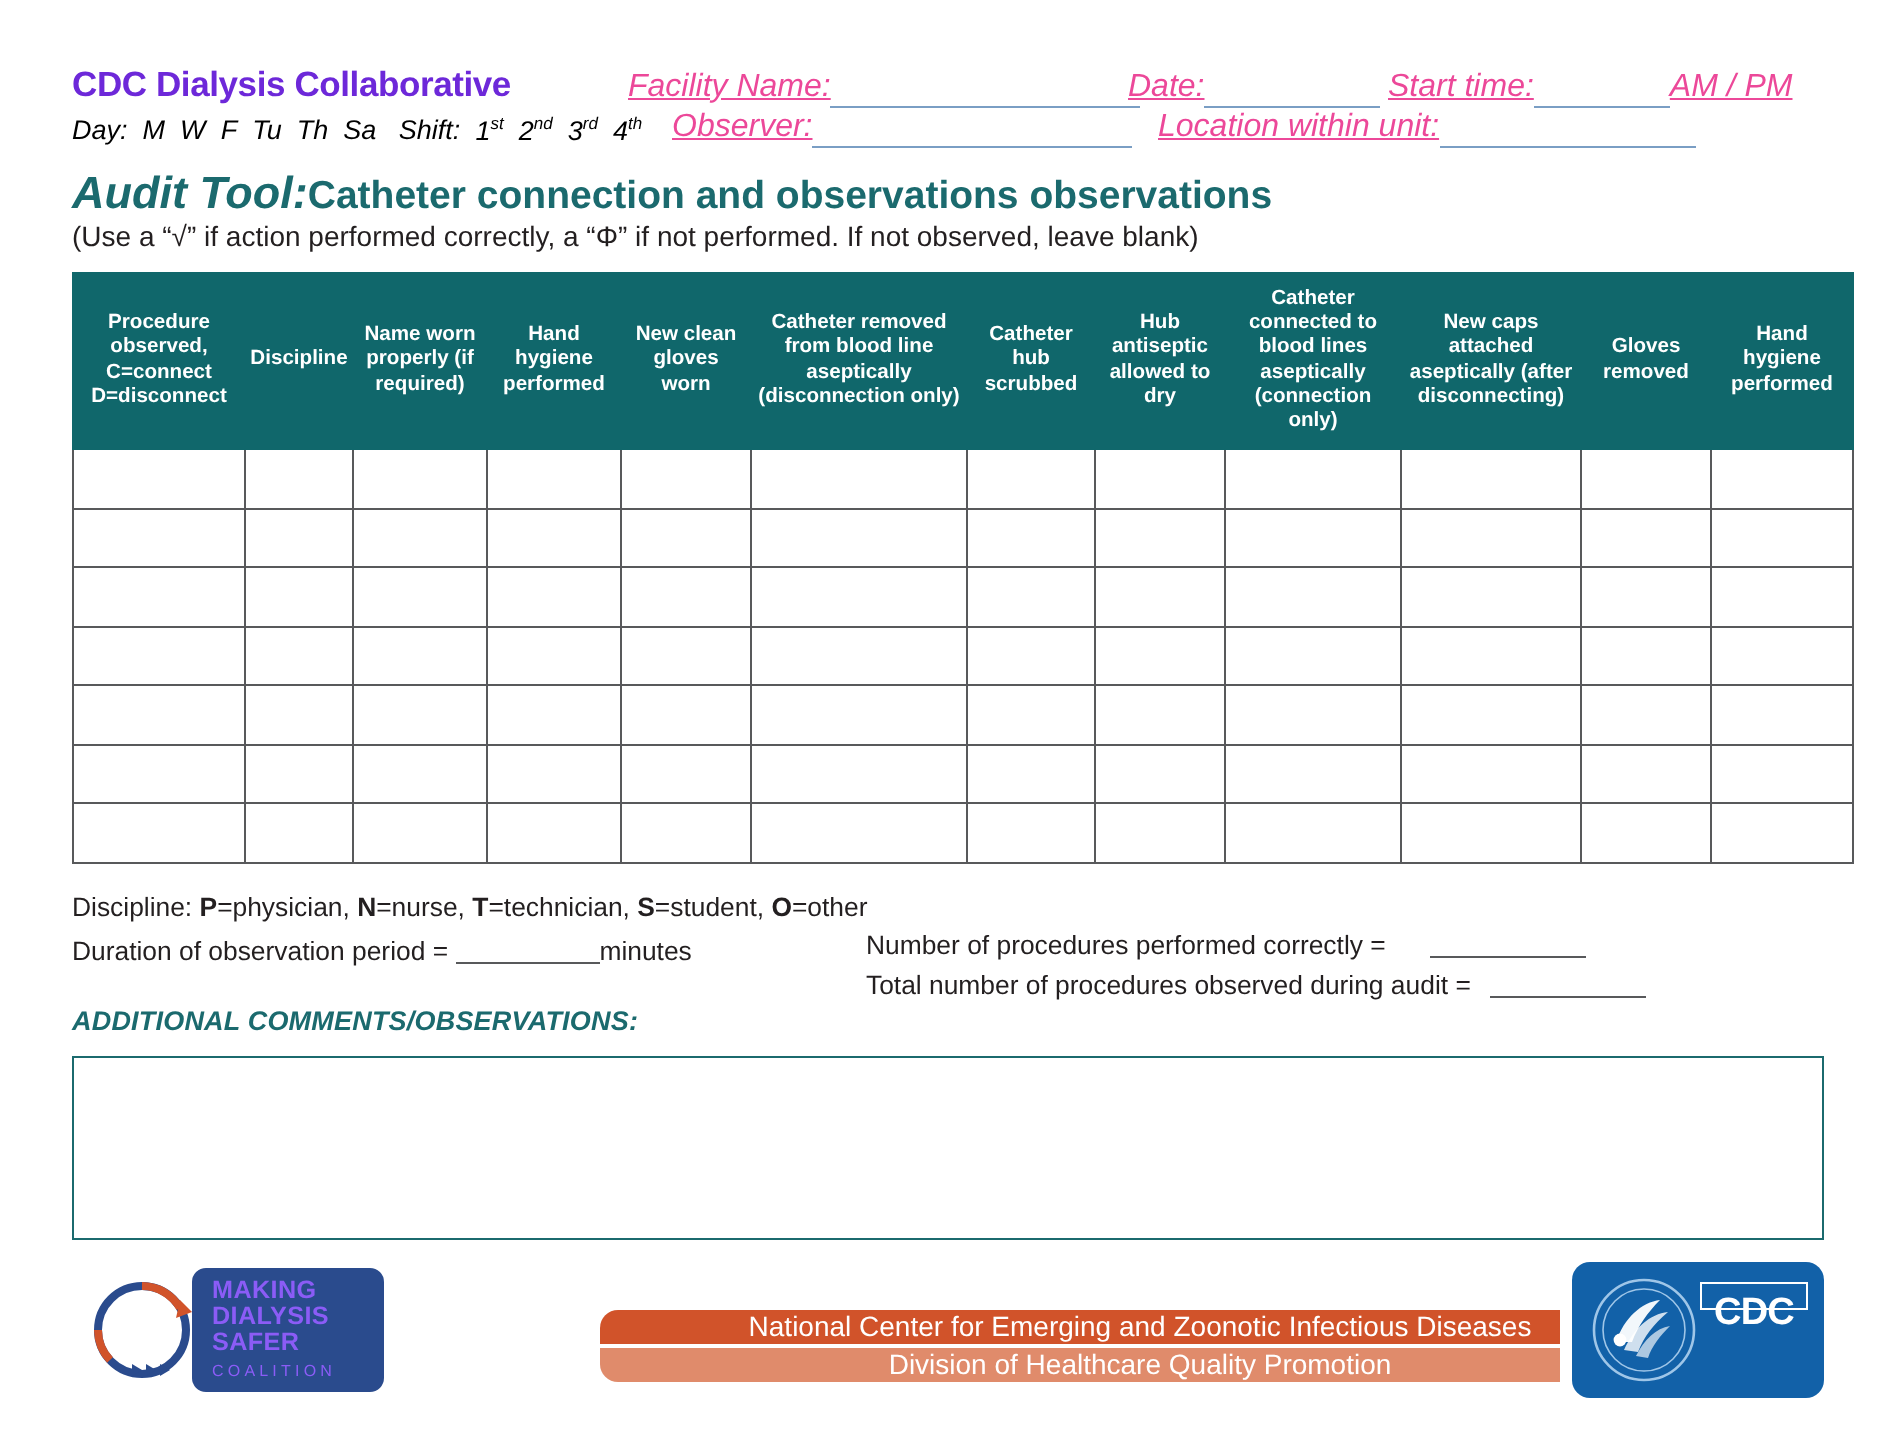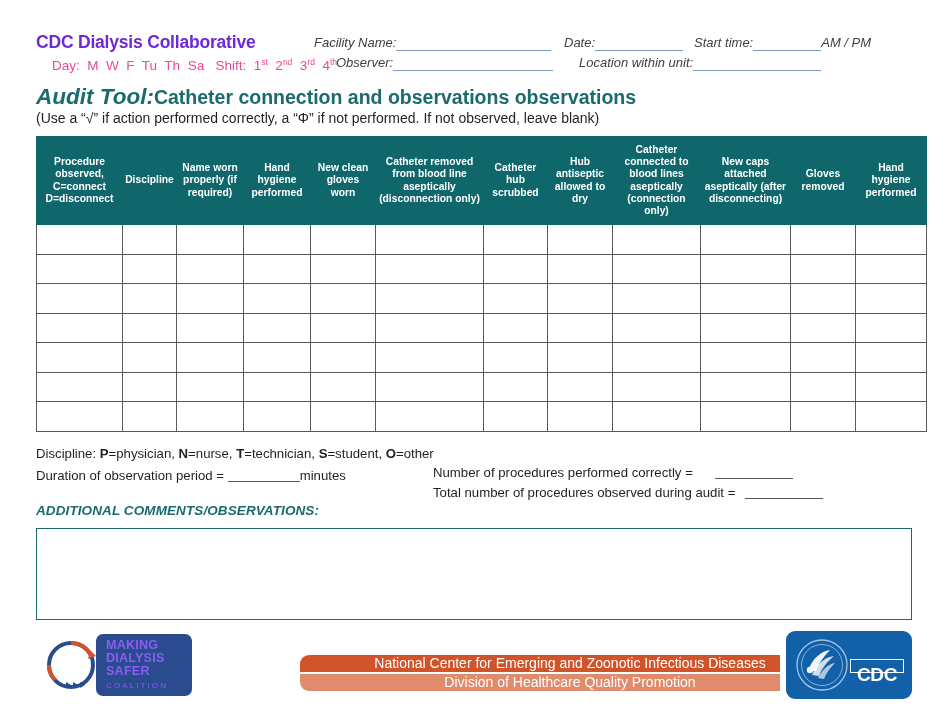--- a/index.html
+++ b/index.html
@@ -44,35 +44,37 @@
     position: absolute;
     left: 0; top: 0;
     font-size: 17.5px;
     font-weight: bold;
     color: #6d28d9;
     letter-spacing: -0.2px;
   }
   .fld {
     position: absolute;
     top: 3px;
-    font-size: 13px;
+    font-size: 16px;
     font-style: italic;
-    color: #404040;
-    white-space: nowrap;
+    color: #ec4899;
+    white-space: nowrap;
+    text-decoration: underline;
   }
   .fld .ul {
     display: inline-block;
     border-bottom: 1px solid #7a9ec4;
     vertical-align: baseline;
   }
   .daylabel {
     position: absolute;
-    left: 16px; top: 2px;
+    left: 0; top: 2px;
     font-size: 13.5px;
-    color: #ec4899;
+    font-style: italic;
+    color: #000000;
     white-space: nowrap;
   }
   .daylabel sup { font-size: 8.5px; }
 
   
   .audit-title {
     position: absolute;
     left: 36px;
     top: 84px;
     font-size: 21px;
@@ -270,21 +272,21 @@
   .cdc-seal {
     position: absolute;
     left: 8px;
     top: 6px;
     width: 56px;
     height: 56px;
   }
   .cdc-word {
     position: absolute;
     left: 64px;
-    top: 28px;
+    top: 10px;
     width: 54px;
     height: 14px;
     border: 1.4px solid #ffffff;
     color: #ffffff;
     font-size: 19px;
     font-weight: bold;
     text-align: center;
     line-height: 30px;
     letter-spacing: -0.4px;
     box-sizing: border-box;

